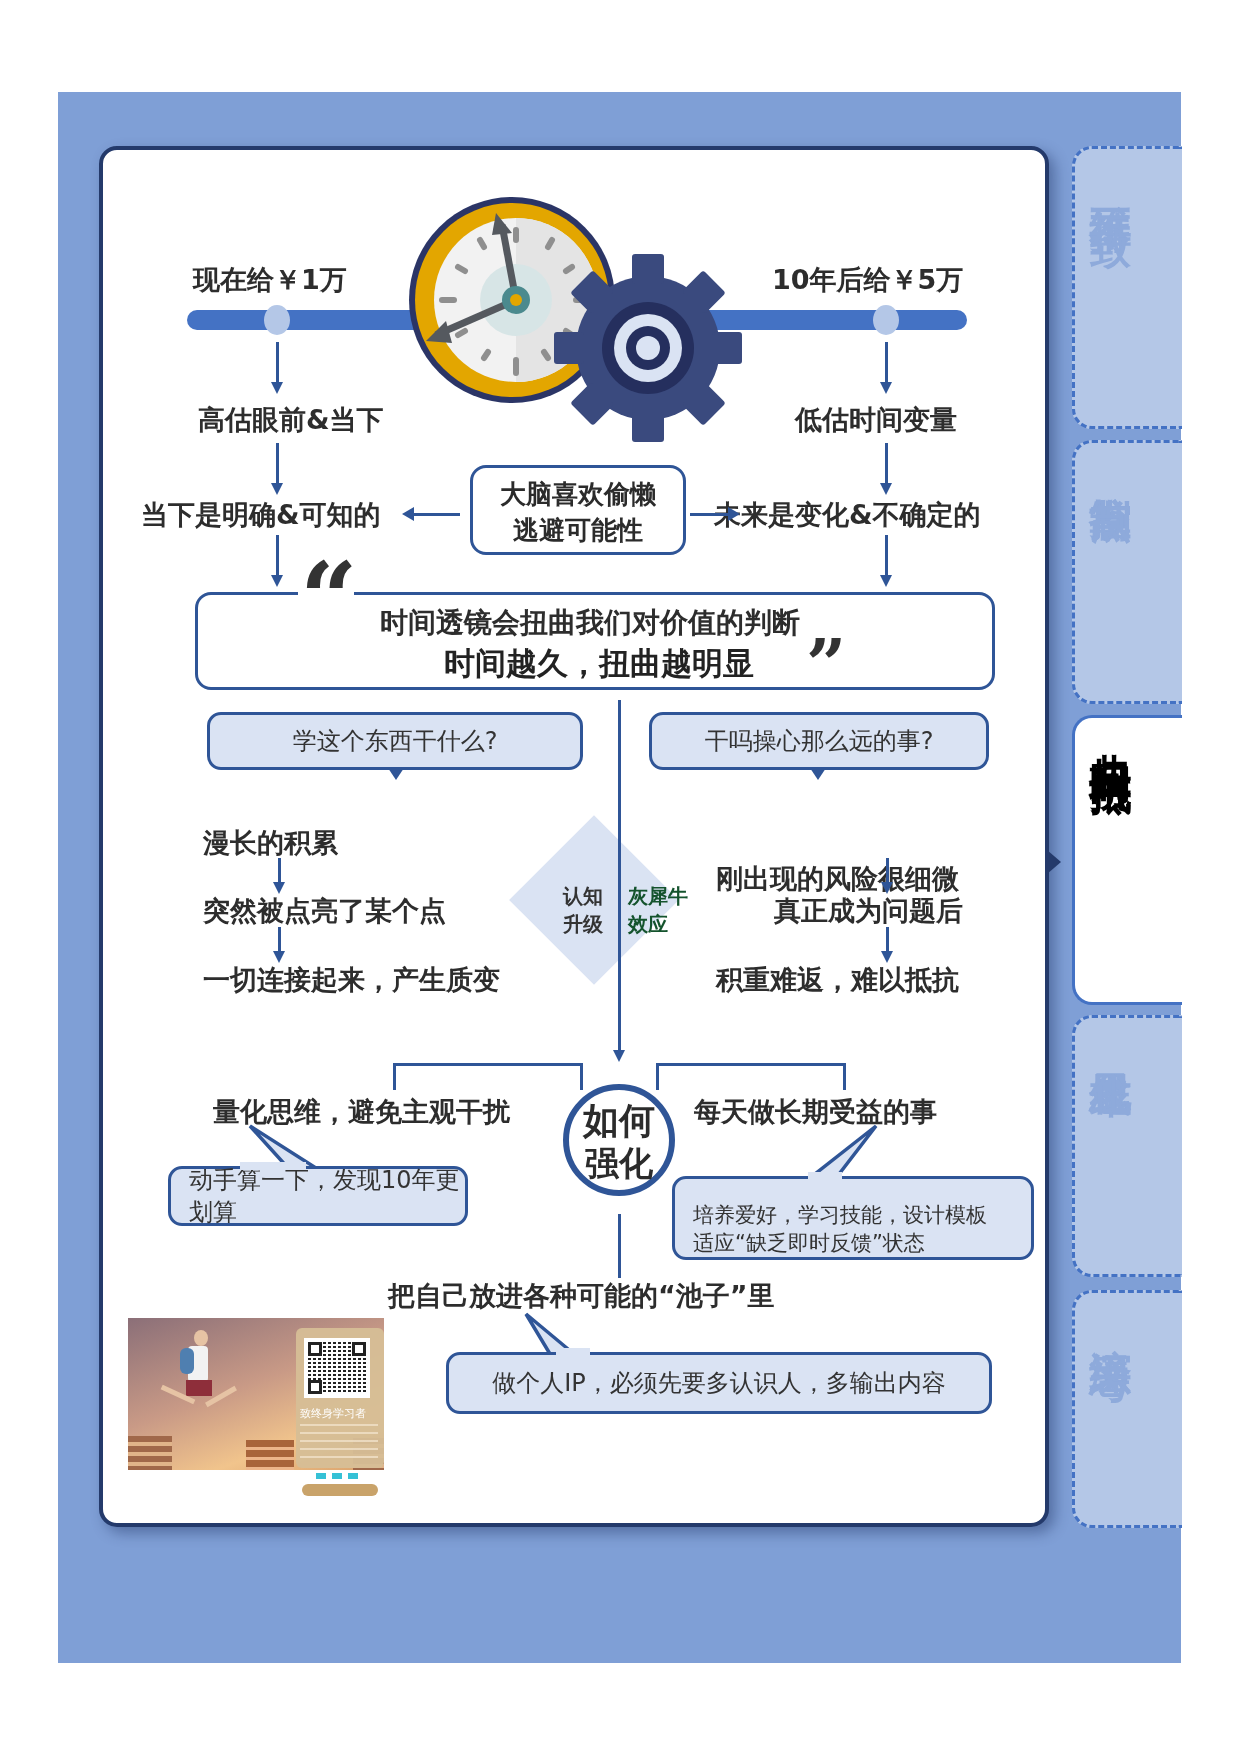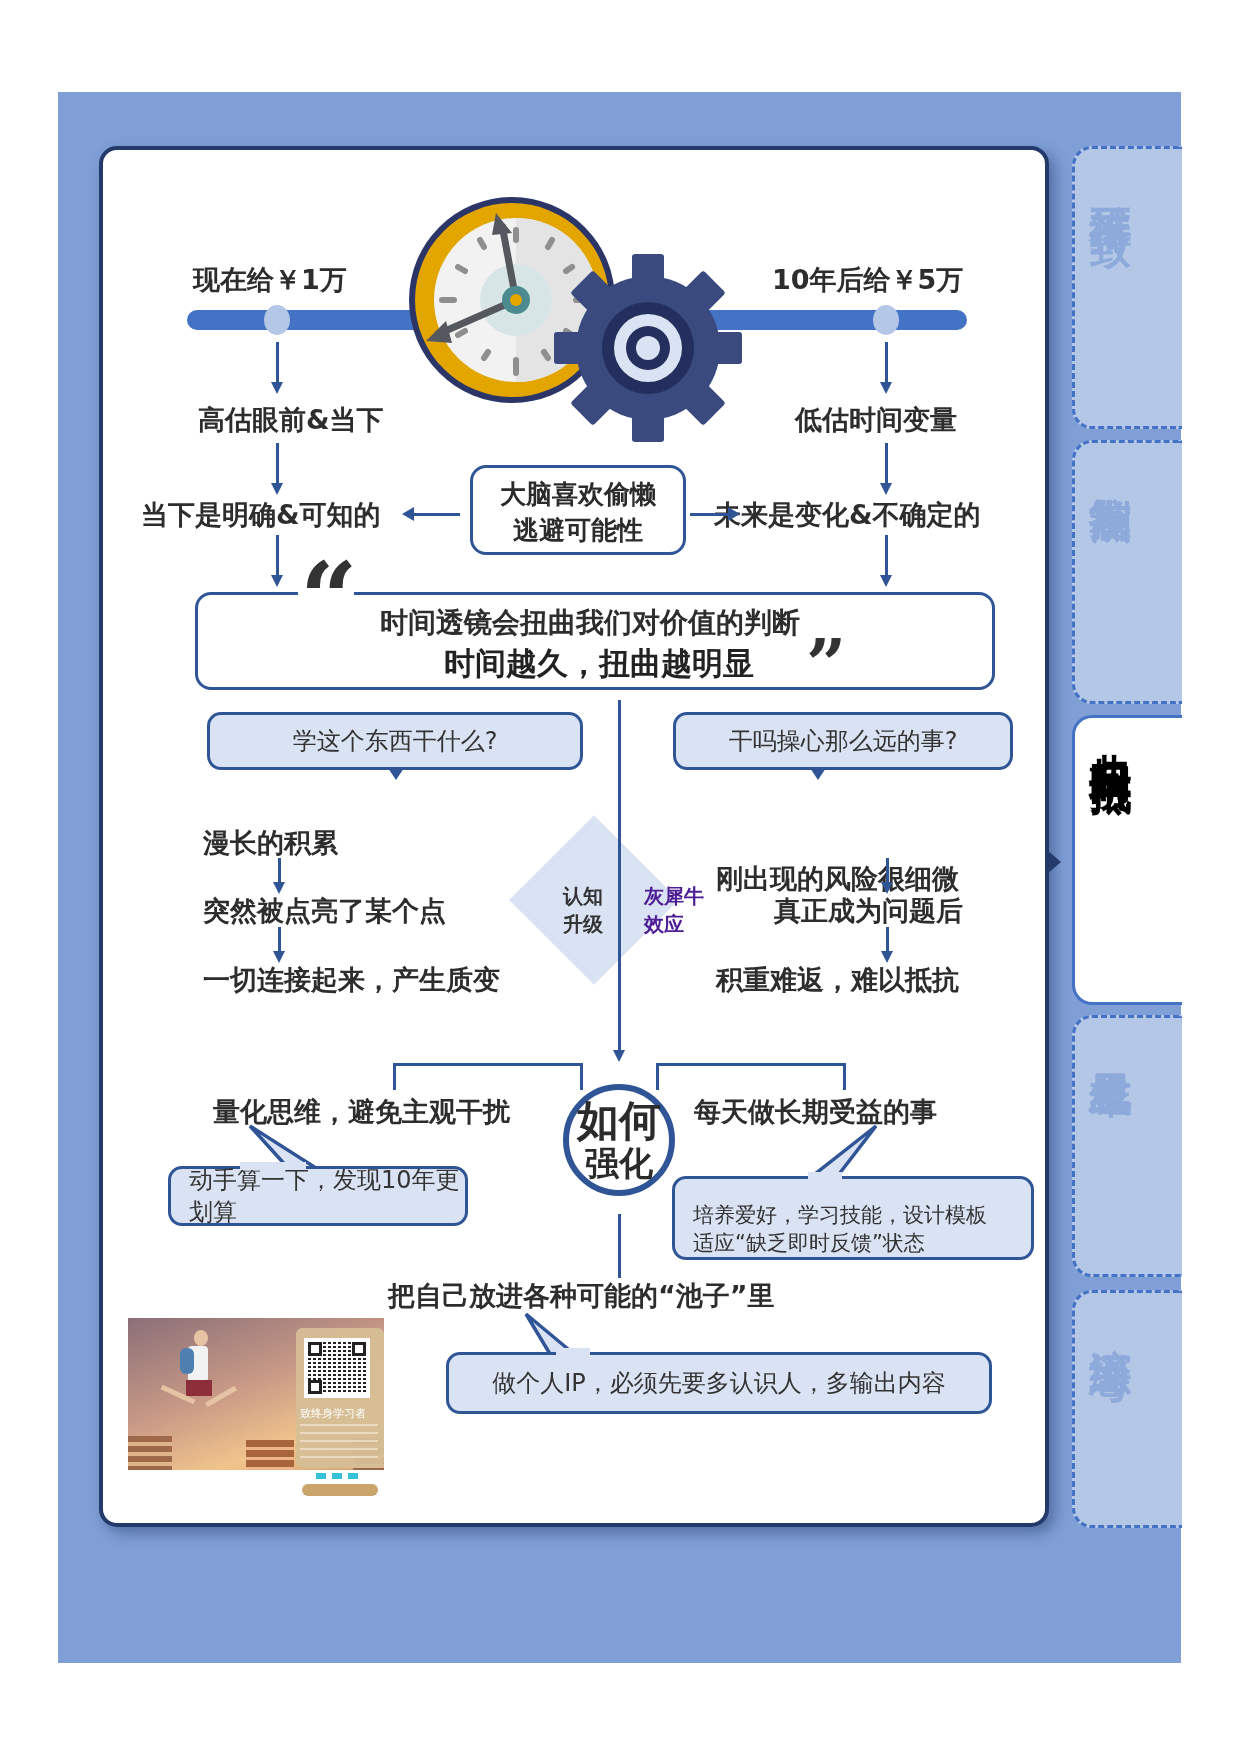--- a/index.html
+++ b/index.html
@@ -131,50 +131,50 @@
 <div class="txt" style="left:444px;top:643px;font-size:31px;color:#222;">时间越久，扭曲越明显</div>
 <div class="quote-mark" style="left:806px;top:630px;font-size:70px;line-height:70px;">”</div>
 
 <div class="vline" style="left:618px;top:700px;height:350px;"></div>
 <div class="abs" style="left:613px;top:1050px;border-left:6.5px solid transparent;border-right:6.5px solid transparent;border-top:12px solid #2f5597;"></div>
 
 <div class="bubble" style="left:207px;top:712px;width:376px;height:58px;justify-content:center;">
   <span>学这个东西干什么?</span>
 </div>
 <div class="abs" style="left:388px;top:768px;border-left:8px solid transparent;border-right:8px solid transparent;border-top:12px solid #2f5597;"></div>
-<div class="bubble" style="left:649px;top:712px;width:340px;height:58px;justify-content:center;margin-left:24px;">
+<div class="bubble" style="left:649px;top:712px;width:340px;height:58px;justify-content:center;">
   <span>干吗操心那么远的事?</span>
 </div>
 <div class="abs" style="left:810px;top:768px;border-left:8px solid transparent;border-right:8px solid transparent;border-top:12px solid #2f5597;"></div>
 
 <div class="abs" style="left:534px;top:840px;width:120px;height:120px;background:#dae3f3;transform:rotate(45deg) scaleY(1.0);transform-origin:center;"></div>
 <div class="vline" style="left:618px;top:800px;height:200px;"></div>
 <div class="abs" style="left:563px;top:882px;font-size:20px;font-weight:bold;line-height:28px;color:#333;">
   <div>认知</div>
   <div>升级</div>
 </div>
-<div class="abs" style="left:644px;top:882px;font-size:20px;font-weight:bold;line-height:28px;color:#4c1d95;">
+<div class="abs" style="left:628px;top:882px;font-size:20px;font-weight:bold;line-height:28px;color:#14532d;">
   <div>灰犀牛</div>
   <div>效应</div>
 </div>
 
 <div class="txt" style="left:203px;top:825px;">漫长的积累</div>
 <div class="vline arrow-down" style="left:278px;top:858px;height:26px;"></div>
 <div class="txt" style="left:203px;top:893px;">突然被点亮了某个点</div>
 <div class="vline arrow-down" style="left:278px;top:927px;height:26px;"></div>
 <div class="txt" style="left:203px;top:962px;">一切连接起来，产生质变</div>
 
 <div class="txt" style="left:716px;top:825px;margin-top:36px;">刚出现的风险很细微</div>
 <div class="vline arrow-down" style="left:886px;top:858px;height:26px;"></div>
 <div class="txt" style="left:774px;top:893px;">真正成为问题后</div>
 <div class="vline arrow-down" style="left:886px;top:927px;height:26px;"></div>
 <div class="txt" style="left:716px;top:962px;">积重难返，难以抵抗</div>
 
 <div class="abs" style="left:563px;top:1084px;width:112px;height:112px;border-radius:50%;border:6px solid #2f5597;background:#fff;text-align:center;padding-top:10px;">
-  <div style="font-size:42px;font-weight:bold;line-height:42px;">如何</div>
+  <div style="font-size:36px;font-weight:bold;line-height:42px;">如何</div>
   <div style="font-size:34px;font-weight:bold;line-height:42px;">强化</div>
 </div>
 
 <div class="hline" style="left:393px;top:1063px;width:190px;"></div>
 <div class="vline" style="left:393px;top:1063px;height:27px;"></div>
 <div class="vline" style="left:580px;top:1063px;height:27px;"></div>
 <div class="hline" style="left:656px;top:1063px;width:190px;"></div>
 <div class="vline" style="left:656px;top:1063px;height:27px;"></div>
 <div class="vline" style="left:843px;top:1063px;height:27px;"></div>
 

